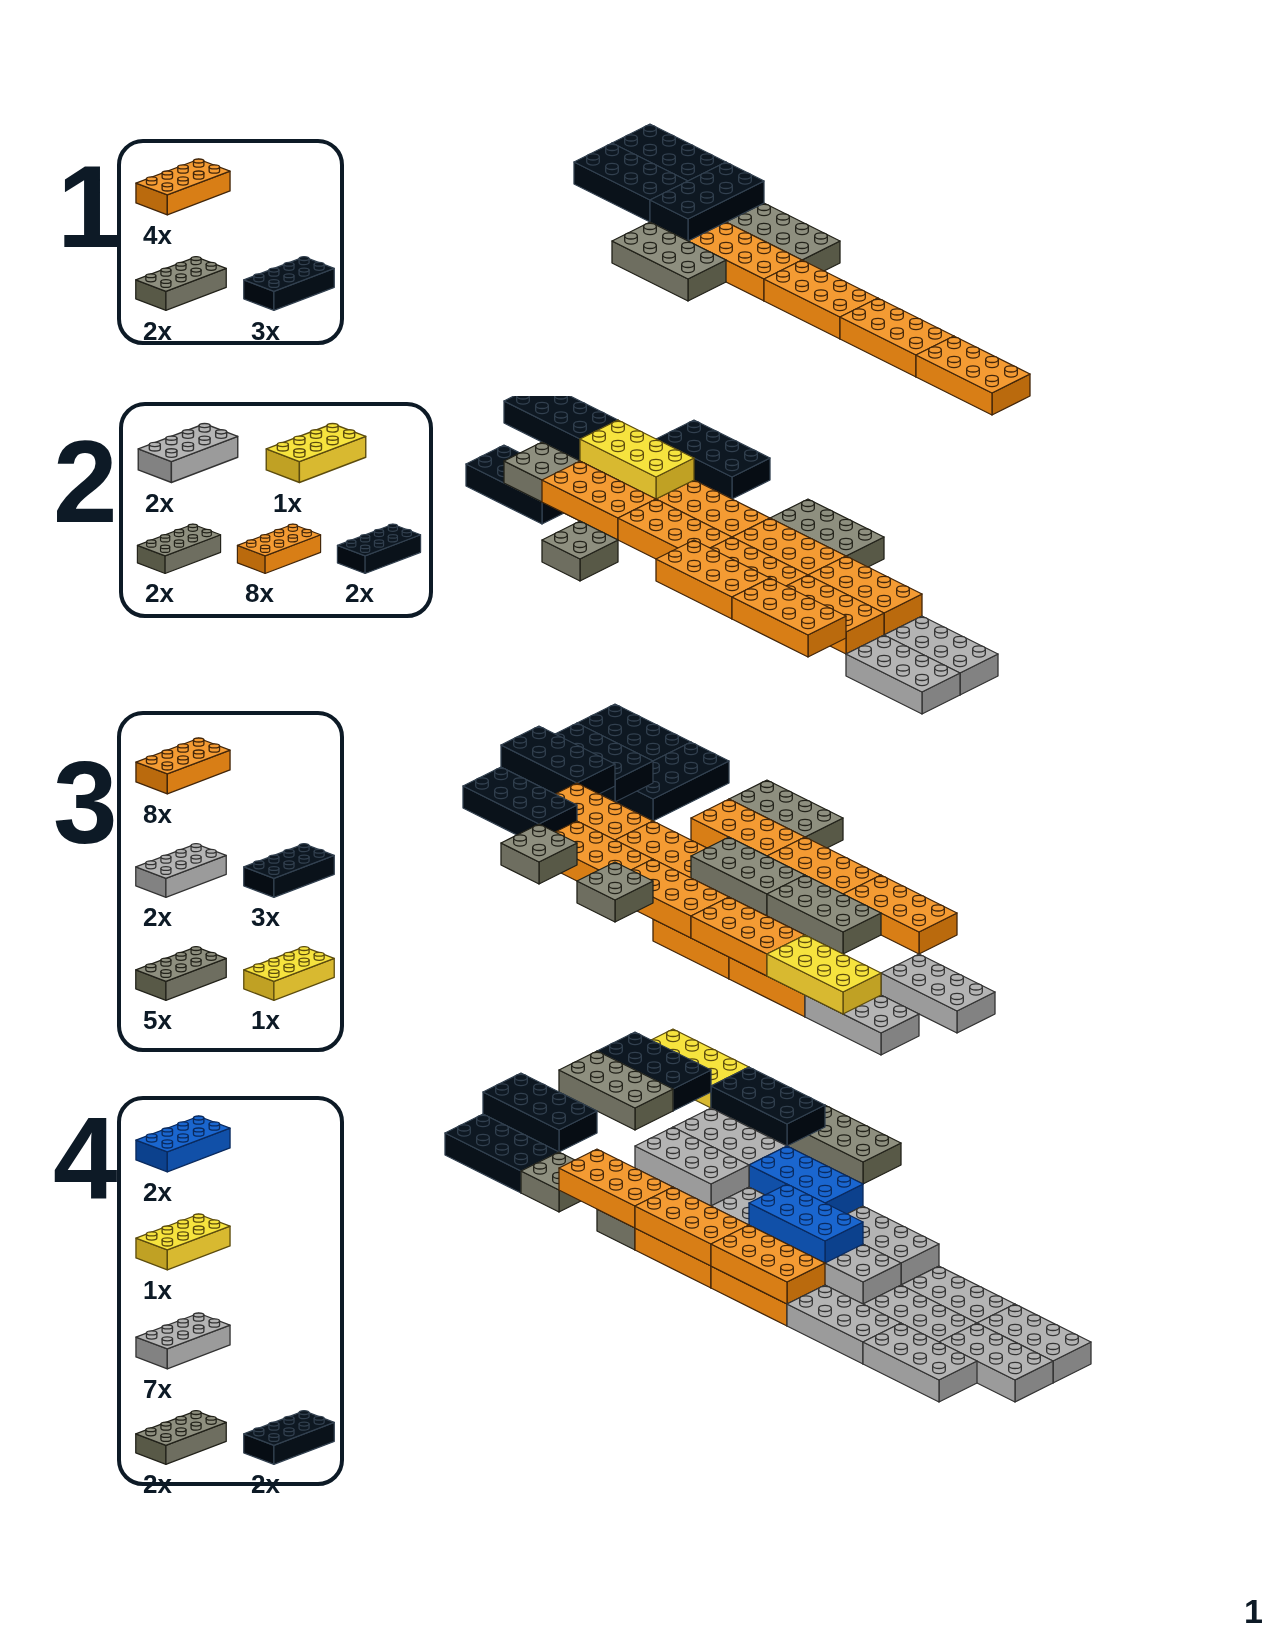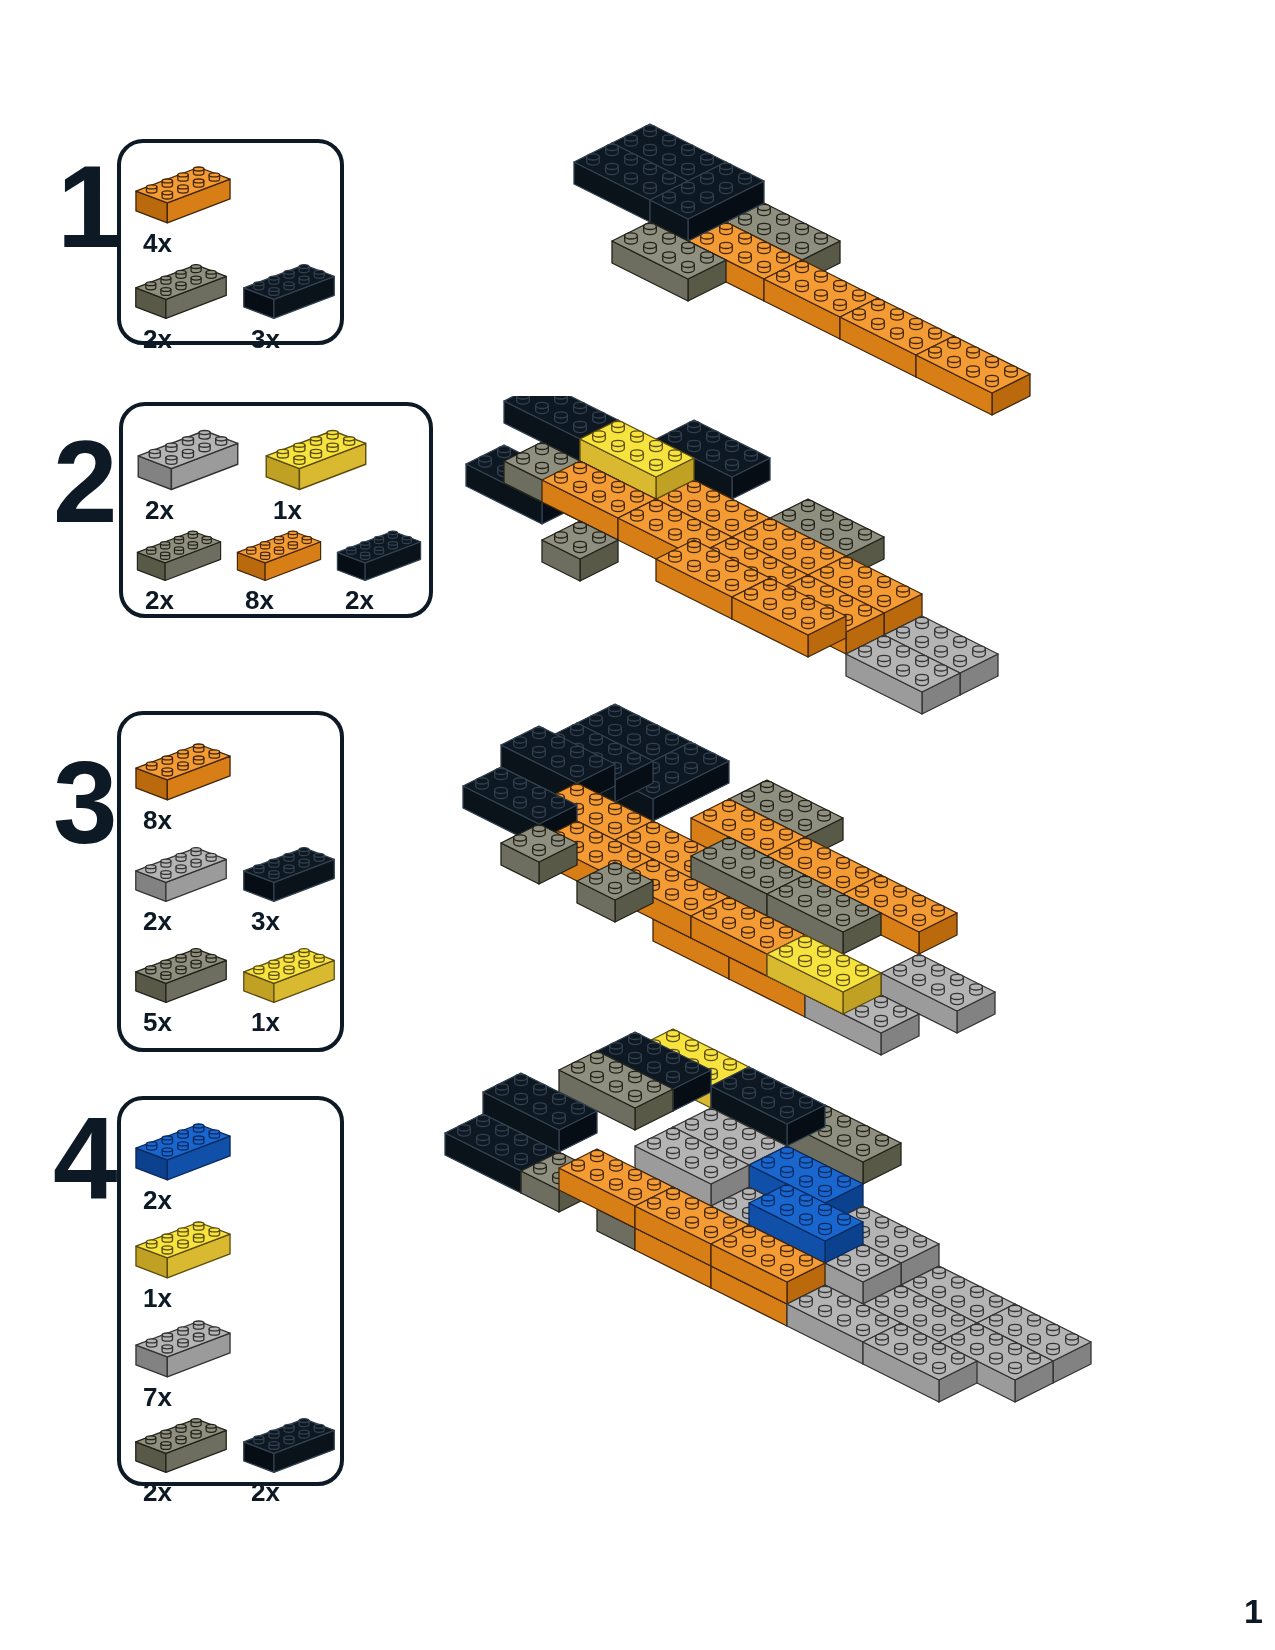--- a/index.html
+++ b/index.html
@@ -6,21 +6,21 @@
   body{width:1275px;height:1650px;background:#ffffff;position:relative;overflow:hidden;
        font-family:"Liberation Sans",sans-serif;}
   .step-digit{position:absolute;font-weight:bold;font-size:116px;line-height:0.78;
               color:#0d1a26;letter-spacing:-4px;}
   #d0{left:57px;top:162px}
   #d1{left:53px;top:437px}
   #d2{left:53px;top:758px}
   #d3{left:53px;top:1113px}
 
   .partsbox{position:absolute;background:#fff;border:4px solid #0d1a26;border-radius:26px;
-            box-sizing:border-box;padding:16px 6px 6px 10px;display:flex;flex-direction:column;
+            box-sizing:border-box;padding:8px 6px 6px 10px;display:flex;flex-direction:column;
             justify-content:space-evenly;}
   #box0{left:117px;top:139px;width:227px;height:206px}
   #box1{left:119px;top:402px;width:314px;height:216px}
   #box2{left:117px;top:711px;width:227px;height:341px}
   #box3{left:117px;top:1096px;width:227px;height:390px}
 
   .prow{display:flex;gap:8px;align-items:flex-end;}
   .pcell{display:flex;flex-direction:column;}
   .thumb{transform:scaleX(-1);width:104px;height:auto;display:block;}
   .cells-2 .thumb{width:100px}

